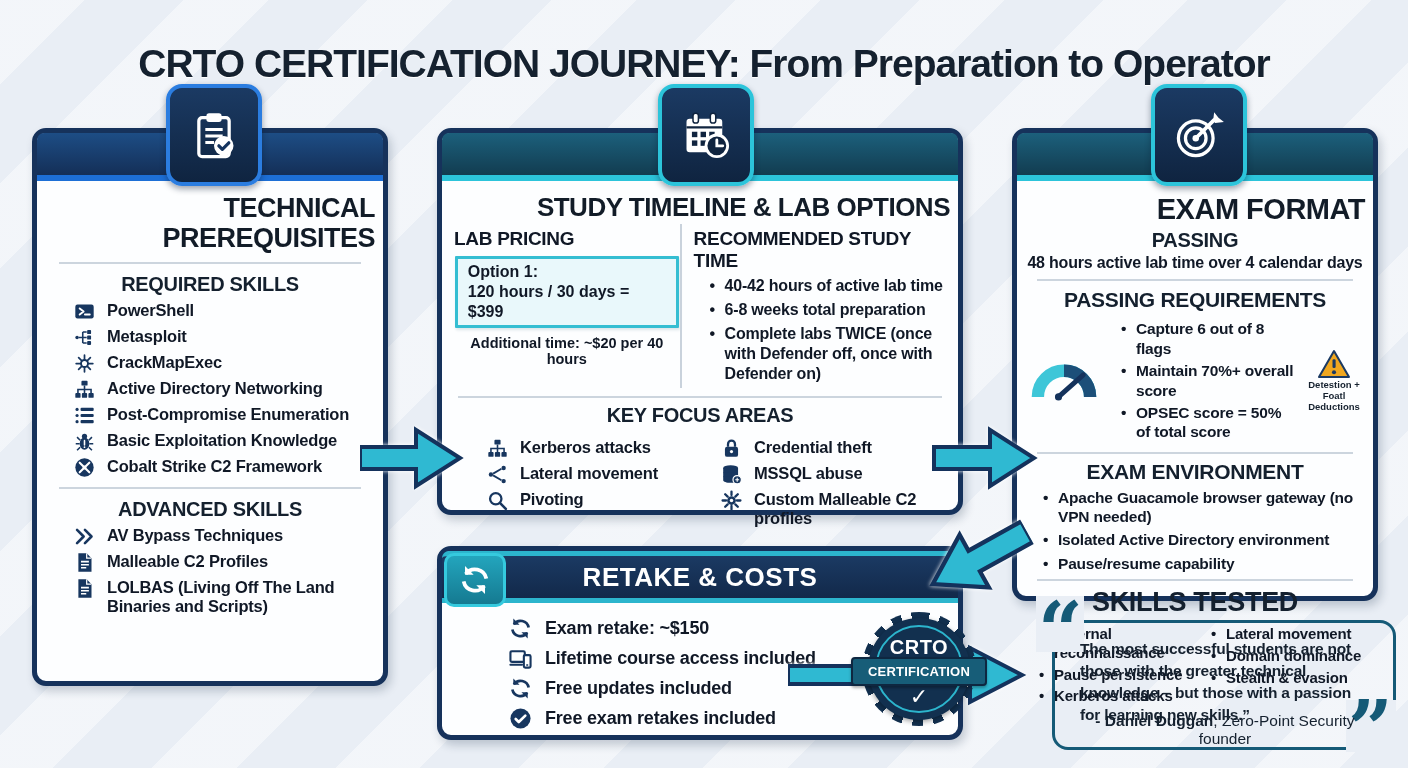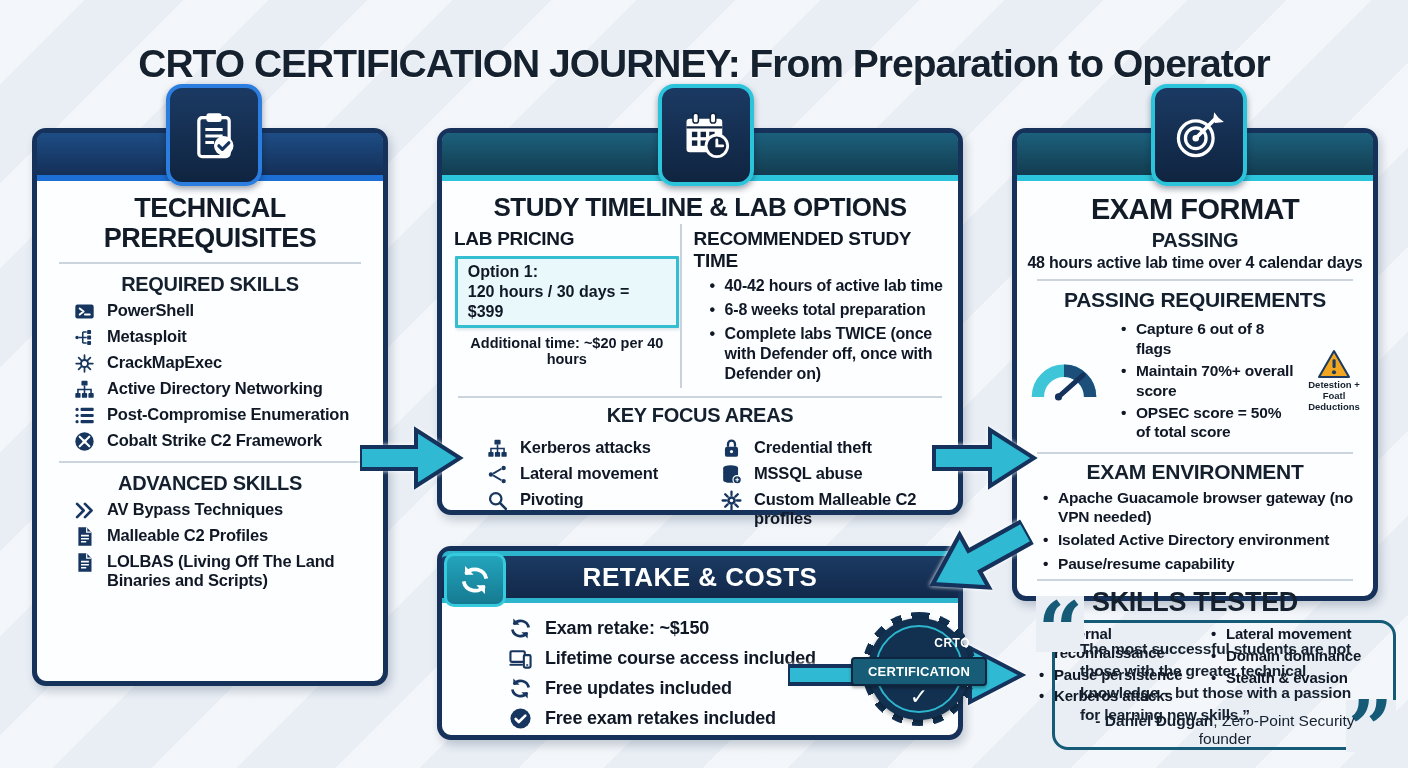--- a/index.html
+++ b/index.html
@@ -33,21 +33,21 @@
 
   .tile{
     position:absolute;width:88px;height:94px;border-radius:16px;z-index:6;
     background:linear-gradient(#1b3a63,#0f2440);
     display:flex;align-items:center;justify-content:center;
     box-shadow:0 3px 6px rgba(10,25,50,.4);
   }
   .tile.blue{border:4px solid #2b7de0;}
   .tile.cyan{border:4px solid #2cc4da;}
 
-  .card-title{margin:12px 8px 0;text-align:center;font-size:27px;font-weight:700;letter-spacing:-.5px;line-height:1.12;color:#121c28;}
+  .card-title{margin:12px 8px 0;text-align:right;font-size:27px;font-weight:700;letter-spacing:-.5px;line-height:1.12;color:#121c28;}
   .sec-title{margin:6px 8px 2px;text-align:center;font-size:20px;font-weight:700;letter-spacing:-.3px;color:#14202e;}
   .hr{height:2px;background:#ccd5de;margin:9px 22px;}
 
   .skill-list{list-style:none;margin:4px 0 0;padding:0 6px 0 36px;}
   .skill-list li{display:flex;align-items:flex-start;gap:11px;font-weight:700;font-size:16.5px;letter-spacing:-.2px;margin:5px 0;line-height:1.15;}
   .icn{width:23px;height:21px;flex:none;color:#17365f;display:flex;align-items:center;justify-content:center;}
   .icn svg{width:21px;height:21px;display:block;}
 
   .b-list{list-style:none;margin:2px 0 0;padding:0 4px 0 16px;}
   .b-list li{position:relative;padding-left:15px;font-weight:700;font-size:16px;letter-spacing:-.2px;margin:4px 0;line-height:1.25;}
@@ -91,21 +91,21 @@
   
   .arrow{position:absolute;z-index:4;filter:drop-shadow(0 0 2px #fff);}
   .arrow svg{width:100%;height:100%;display:block;}
   .arrow polygon{fill:#2fb9d2;stroke:#14325c;stroke-width:4;stroke-linejoin:miter;}
 
   
   .badge{position:absolute;left:868px;top:618px;width:102px;height:102px;z-index:5;}
   .badge-ring{position:absolute;inset:-6px;border-radius:50%;background:repeating-conic-gradient(#12304f 0 11deg,rgba(0,0,0,0) 11deg 22deg);}
   .badge-circle{position:absolute;inset:0;border-radius:50%;background:#12304f;box-shadow:0 2px 5px rgba(0,0,0,.35);}
   .badge-circle::before{content:"";position:absolute;inset:7px;border-radius:50%;border:2.5px solid #2cb5cd;}
-  .badge-top{position:absolute;top:18px;left:0;width:100%;text-align:right;color:#fff;font-size:12px;font-weight:700;letter-spacing:.5px;}
+  .badge-top{position:absolute;top:18px;left:0;width:100%;text-align:center;color:#fff;font-size:20px;font-weight:700;letter-spacing:.5px;}
   .badge-ribbon{position:absolute;top:39px;left:50%;transform:translateX(-50%);width:132px;height:25px;
     background:#175d78;border:2px solid #0e2740;border-radius:4px;color:#fff;font-size:13px;font-weight:700;
     display:flex;align-items:center;justify-content:center;letter-spacing:.2px;box-shadow:0 2px 3px rgba(0,0,0,.3);}
   .badge-check{position:absolute;bottom:12px;left:0;width:100%;text-align:center;color:#fff;font-size:22px;font-weight:700;line-height:1;}
 
   
   .quote-box{position:absolute;left:1052px;top:620px;width:338px;height:124px;border:3px solid #155a77;border-radius:16px;z-index:2;background:transparent;}
   .q-mask{position:absolute;background:#e9eef5;z-index:3;}
   .q-mask.tl{left:1036px;top:596px;width:48px;height:56px;}
   .q-mask.br{left:1346px;top:700px;width:50px;height:52px;}
@@ -217,20 +217,32 @@
                 <circle cx="3.5" cy="5" r="1.8"></circle>
                 <circle cx="3.5" cy="12" r="1.8"></circle>
                 <circle cx="3.5" cy="19" r="1.8"></circle>
                 <rect x="7.5" y="3.2" width="15" height="3.6" rx="1.2"></rect>
                 <rect x="7.5" y="10.2" width="15" height="3.6" rx="1.2"></rect>
                 <rect x="7.5" y="17.2" width="15" height="3.6" rx="1.2"></rect>
               </g>
             </svg>
           </span>
           <span class="lbl">Post-Compromise Enumeration</span>
+        </li>
+        <li>
+          <span class="icn">
+            <svg viewBox="0 0 24 24">
+              <ellipse cx="12" cy="14.5" rx="5.5" ry="7" fill="currentColor"></ellipse>
+              <circle cx="12" cy="6" r="3" fill="currentColor"></circle>
+              <path d="M7 10.5L3.5 7M17 10.5L20.5 7M6.5 14.5H2M22 14.5h-4.5M7 18.5L3.5 22M17 18.5L20.5 22" stroke="currentColor" stroke-width="1.8"></path>
+              <path d="M12 11v5" stroke="#fff" stroke-width="1.8" stroke-linecap="round"></path>
+              <circle cx="12" cy="18.5" r="1" fill="#fff"></circle>
+            </svg>
+          </span>
+          <span class="lbl">Basic Exploitation Knowledge</span>
         </li>
         <li>
           <span class="icn">
             <svg viewBox="0 0 24 24">
               <circle cx="12" cy="12" r="10.5" fill="currentColor"></circle>
               <path d="M6.5 6.5l11 11M17.5 6.5l-11 11" stroke="#fff" stroke-width="2.4" stroke-linecap="round"></path>
               <circle cx="12" cy="12" r="2.2" fill="#fff"></circle>
             </svg>
           </span>
           <span class="lbl">Cobalt Strike C2 Framework</span>

